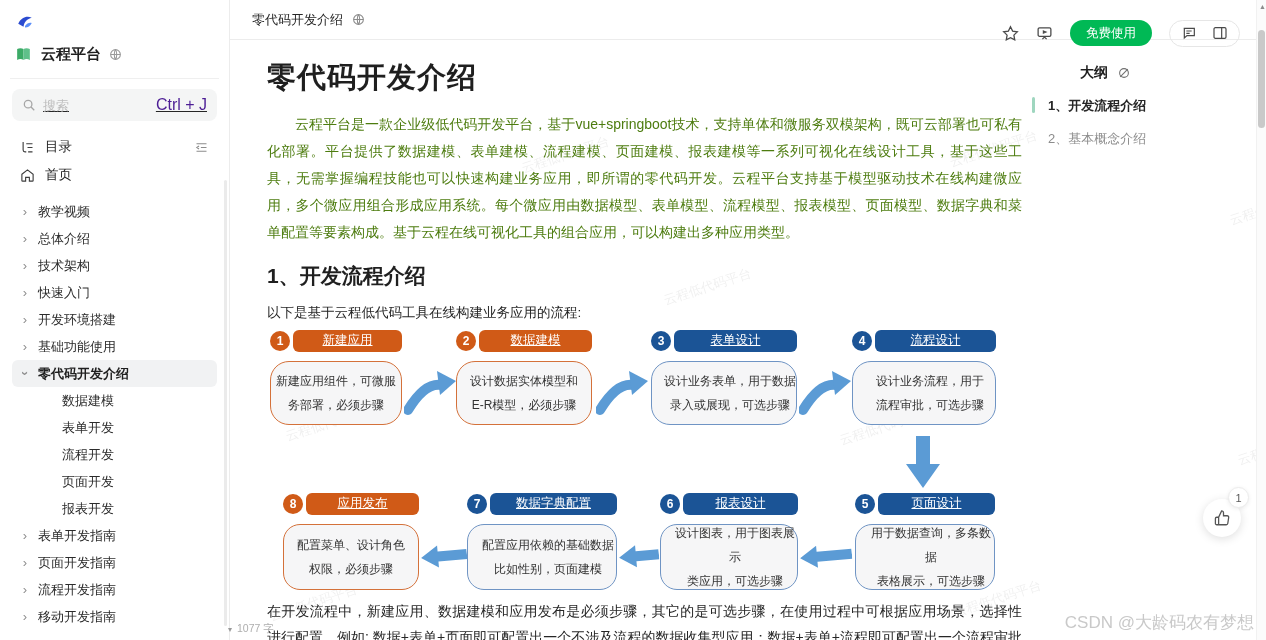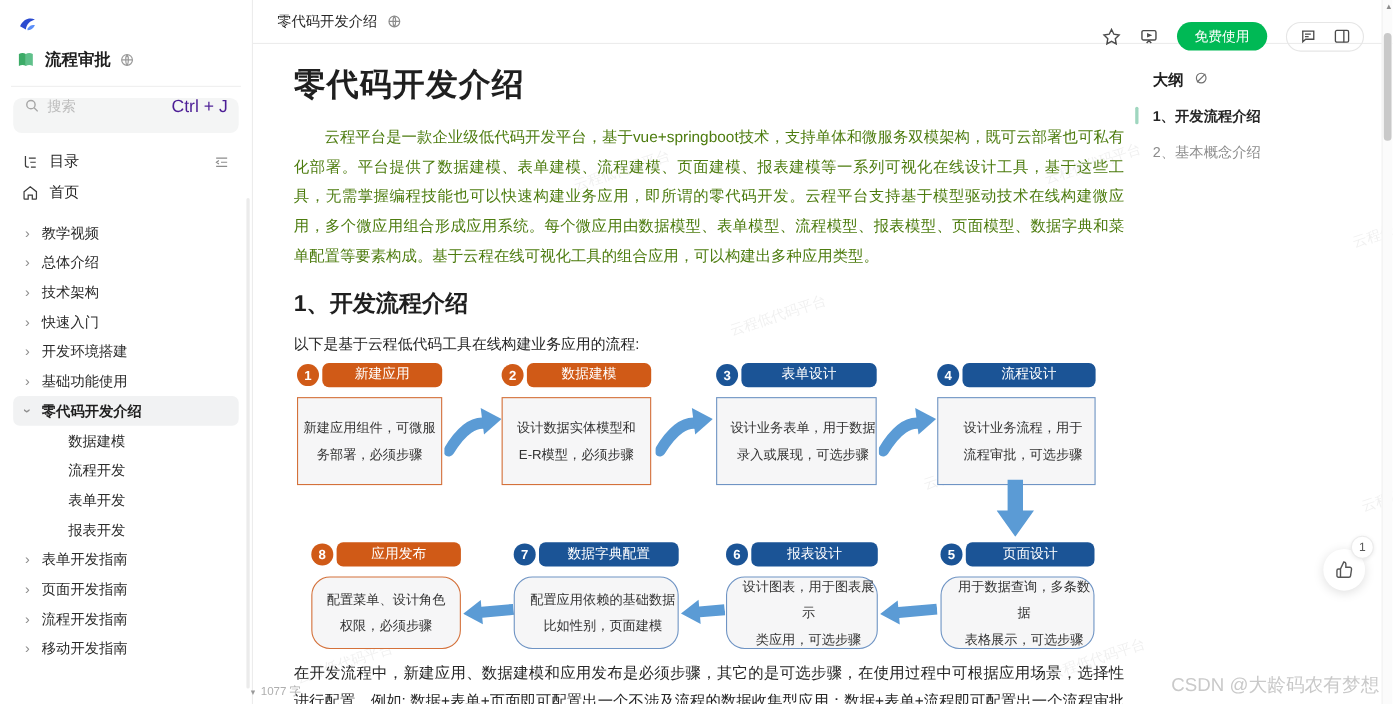--- a/index.html
+++ b/index.html
@@ -16,21 +16,21 @@
 
   
   .sidebar { position:absolute; left:0; top:0; width:230px; height:640px;
     background:#fff; border-right:1px solid #ececec; z-index:3; padding:10px 12px 0; }
   .logo-row { height:26px; display:flex; align-items:center; padding-left:4px; }
   .ws-row { height:36px; display:flex; align-items:center; gap:8px; padding-left:2px;
             font-size:15px; font-weight:bold; color:#1f1f1f; }
   .ws-help { color:#9a9a9a; display:flex; }
   .divider { border-top:1px solid #efefef; margin:6px -2px 10px; }
   .search { height:32px; background:#f4f5f5; border-radius:8px; display:flex;
-            align-items:flex-start; gap:7px; padding:0 10px; }
+            align-items:center; gap:7px; padding:0 10px;text-decoration:underline; }
   .search input { flex:1; min-width:20px; border:none; background:transparent; outline:none;
             font-size:13px; color:#333; font-family:inherit; }
   .search input::placeholder { color:#bcbcbc; }
   .shortcut { color:#4c1d95; font-size:16px; }
   .nav { margin-top:12px; }
   .nav-row { height:28px; display:flex; align-items:center; gap:10px; padding:0 8px;
              font-size:13.5px; border-radius:6px; cursor:pointer; }
   .nav-row .right-ic { margin-left:auto; display:flex; color:#8c8c8c; }
   .menu { margin-top:9px; }
   .mi { height:27px; display:flex; align-items:center; gap:8px; padding:0 8px;
@@ -67,37 +67,37 @@
   .closing { margin-top:4px; font-size:14px; line-height:26px; text-align:justify; }
 
   
   .flow { position:relative; margin:8px 0 0 3px; width:735px; height:264px; }
   .step { position:absolute; }
   .step-head { display:flex; align-items:center; gap:3px; height:22px; }
   .num { flex:none; width:20px; height:20px; border-radius:50%; color:#fff;
          font-size:12px; font-weight:bold; display:flex; align-items:center;
          justify-content:center; }
   .pill { flex:1; height:22px; border-radius:6px; color:#fff; font-size:12.5px;
-          display:flex; align-items:center; justify-content:center; }
+          display:flex; align-items:center; justify-content:center;text-decoration:underline; }
   .step-box { margin-top:9px; background:#f6f6f7; font-size:12px; line-height:24px;
               display:flex; align-items:center; justify-content:center; text-align:center;
               white-space:pre-line; color:#333; }
   .t-orange .num, .t-orange .pill { background:#d05a17; }
   .t-orange .step-box { border:1.5px solid #d4713a; }
   .t-blue .num, .t-blue .pill { background:#1b5496; }
   .t-blue .step-box { border:1.5px solid #6f94c4;padding-left:12px; }
-  .row-top .step-box { height:80px; }
+  .row-top .step-box { height:64px;border-radius:19px; }
   .row-bot .step-box { height:66px;border-radius:17px; }
   .arr { position:absolute; }
 
   
   .outline { position:absolute; left:1032px; top:40px; width:212px; padding:24px 0 0 16px;
              z-index:1; }
-  .outline-title { display:flex; gap:9px; font-size:14px;
-                   font-weight:bold; color:#1f1f1f; }
+  .outline-title { display:flex; align-items:center; gap:9px; font-size:14px;
+                   font-weight:bold; color:#1f1f1f;margin-left:32px; }
   .ol-item { position:relative; margin-top:15px; font-size:13px; color:#8c8c8c;
              cursor:pointer; }
   .ol-item.active { color:#262626; font-weight:bold; }
   .ol-bar { position:absolute; left:-16px; top:0; width:3px; height:16px;
             background:#9fd6bf; border-radius:2px; }
 
   
   .like-btn { position:absolute; left:1203px; top:499px; width:38px; height:38px;
     border-radius:50%; background:#fff; box-shadow:0 2px 10px rgba(0,0,0,.13);
     display:flex; align-items:center; justify-content:center; z-index:4; cursor:pointer; }
@@ -140,21 +140,21 @@
     </span>
   </div>
 
   <div class="ws-row">
     <span>
       <svg width="19" height="19" viewBox="0 0 24 24">
         <path d="M12 5.2 C9.8 3.6 6.6 3.6 4 5.2 V19 c2.6-1.6 5.8-1.6 8 0 z" fill="#3cab67"></path>
         <path d="M12 5.2 C14.2 3.6 17.4 3.6 20 5.2 V19 c-2.6-1.6-5.8-1.6-8 0 z" fill="#5fc08a"></path>
       </svg>
     </span>
-    <span>流程审批</span>
+    <span>云程平台</span>
     <span class="ws-help">
       <svg width="13" height="13" viewBox="0 0 24 24" fill="none" stroke="#9a9a9a" stroke-width="2">
         <circle cx="12" cy="12" r="9"></circle>
           <path d="M3 12h18M12 3c3 3.5 3 14 0 18M12 3c-3 3.5-3 14 0 18"></path>
       </svg>
     </span>
   </div>
 
   <div class="divider"></div>
 
@@ -222,24 +222,27 @@
 
     <div class="mi active">
         <span class="chev down">›</span>
         <span>零代码开发介绍</span>
       </div>
 
     <div class="mi child">
         <span>数据建模</span>
       </div>
     <div class="mi child">
+        <span>表单开发</span>
+      </div>
+    <div class="mi child">
         <span>流程开发</span>
       </div>
     <div class="mi child">
-        <span>表单开发</span>
+        <span>页面开发</span>
       </div>
     <div class="mi child">
         <span>报表开发</span>
       </div>
 
     <div class="mi">
         <span class="chev">›</span>
         <span>表单开发指南</span>
       </div>
     <div class="mi">

